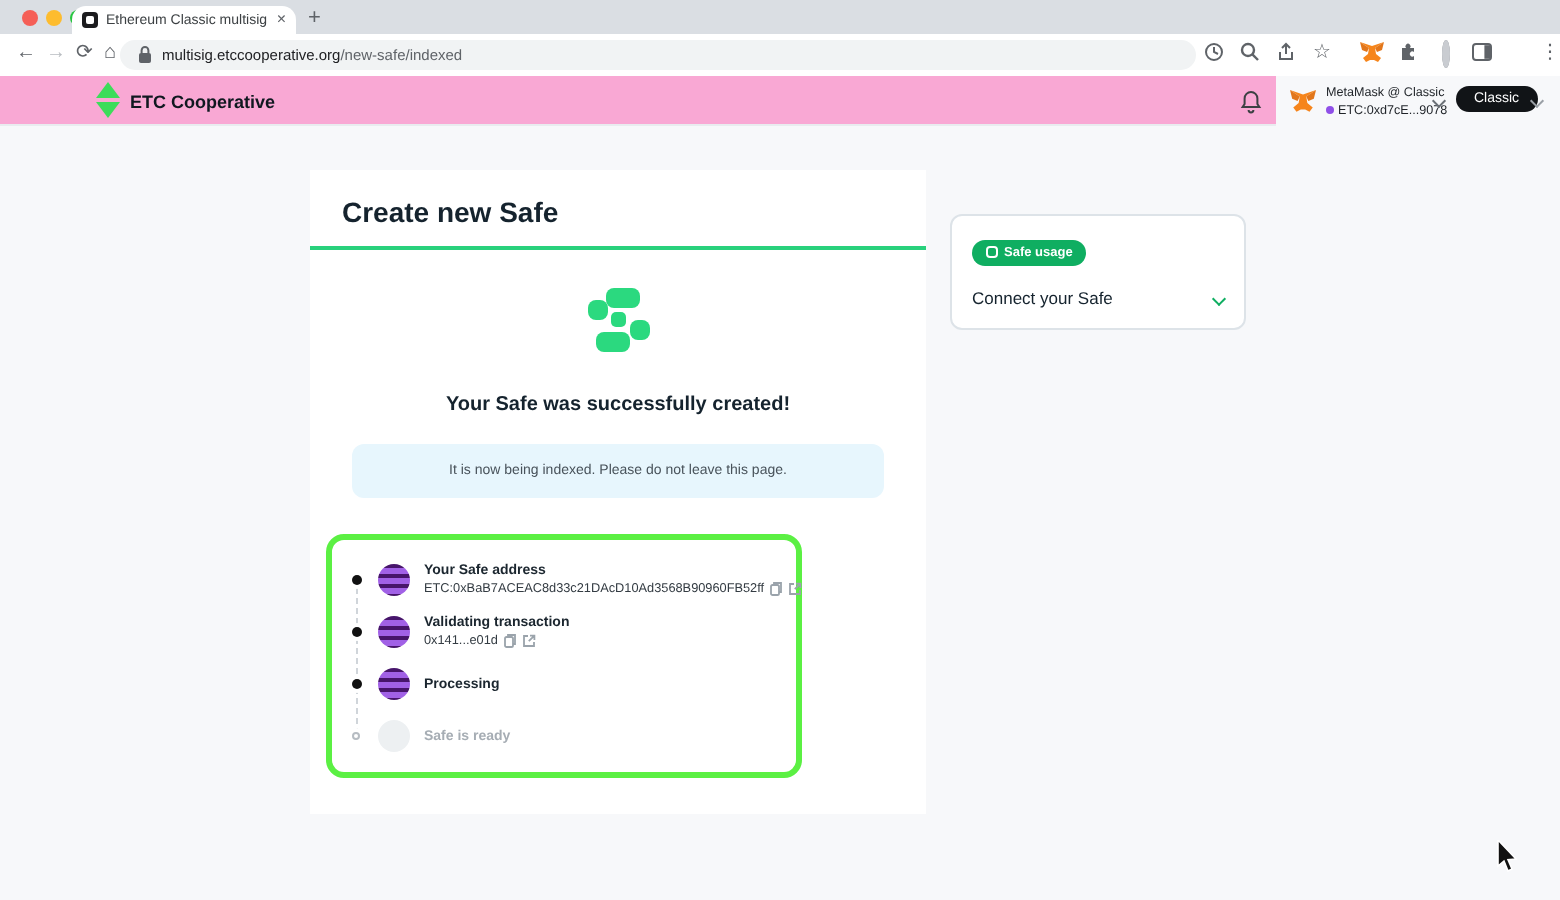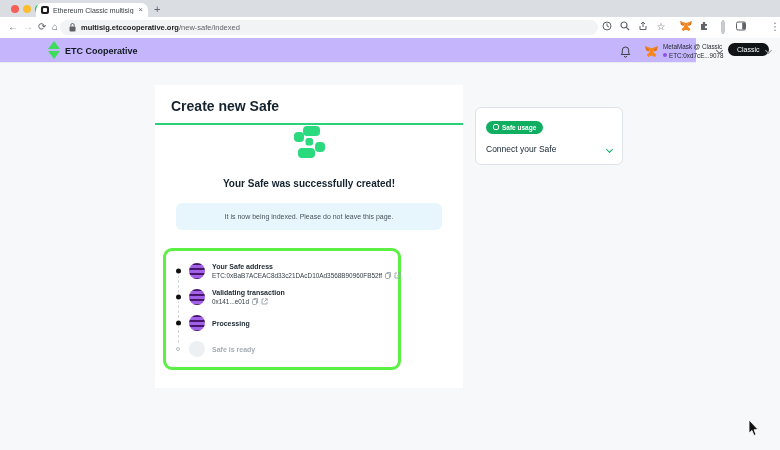--- a/index.html
+++ b/index.html
@@ -16,28 +16,28 @@
   .favicon:after{ content:""; position:absolute; left:2px; top:2px; width:4px; height:4px; border-radius:1px; background:#fff; }
   .tab-title { font-size:7px; color:#3c4043; white-space:nowrap; overflow:hidden; flex:1; }
   .tab-close { font-size:8px; color:#5f6368; line-height:1; }
   .newtab { position:absolute; left:154px; top:3px; font-size:11px; color:#5f6368; }
 
   .toolbar { position:absolute; top:17px; left:0; width:780px; height:21px; background:#fff; }
   .navg { position:absolute; top:3px; font-size:10px; color:#5f6368; line-height:14px; }
   .urlbar { position:absolute; left:60px; top:3px; width:538px; height:15px; background:#f1f3f4;
             border-radius:8px; display:flex; align-items:center; gap:5px; padding:0 9px; }
   .url { font-size:7.5px; white-space:nowrap; }
-  .url .dom { color:#202124; font-weight:bold; } .url .path { color:#5f6368; font-weight:normal; }
+  .url .dom { color:#202124; font-weight:normal; } .url .path { color:#5f6368; font-weight:normal; }
   .tbicon { position:absolute; top:4px; width:12px; height:12px; color:#5f6368; font-size:9px; line-height:12px; text-align:center; }
   .ext-circle { width:10px; height:10px; border-radius:50%; background:#8d9096; border:2px solid #c9ccd1; }
   .avatar-chip { width:11px; height:11px; border-radius:50%;
      background:radial-gradient(circle at 30% 30%, #e8a33d 0 30%, #7a4f2b 31% 60%, #3f5d3a 61% 100%); }
 
   
-  .appheader { position:absolute; top:38px; left:0; width:696px; height:25px; background:#c4b5fd; border-bottom:1px solid #e9ecef; }
+  .appheader { position:absolute; top:38px; left:0; width:638px; height:25px; background:#f9a8d4; border-bottom:1px solid #e9ecef; }
   .etclogo { position:absolute; left:48px; top:3px; width:12px; height:18px; }
   .etclogo .t { width:0; height:0; border-left:6px solid transparent; border-right:6px solid transparent; border-bottom:8px solid #3ddc5a; }
   .etclogo .b { width:0; height:0; margin-top:2px; border-left:6px solid transparent; border-right:6px solid transparent; border-top:8px solid #3ddc5a; }
   .brand { position:absolute; left:65px; top:8px; font-size:9px; font-weight:bold; color:#101820; }
   .bell { position:absolute; left:620px; top:6px; }
   .fox { position:absolute; left:645px; top:6px; }
   .wallet { position:absolute; left:663px; top:5px; width:52px; }
   .wallet .l1 { font-size:6.3px; color:#1f2328; white-space:nowrap; }
   .wallet .l2 { font-size:6.3px; color:#1f2328; white-space:nowrap; margin-top:1.5px; display:flex; align-items:center; gap:2px; }
   .pdot { width:4px; height:4px; border-radius:50%; background:#8f4fe8; flex:0 0 auto; }
@@ -45,21 +45,21 @@
   .wchev { position:absolute; left:717px; top:10px; }
   .netbtn { position:absolute; left:728px; top:5px; height:13px; background:#111417; color:#fff;
             font-size:7px; line-height:13px; padding:0 9px; border-radius:7px; border:none; }
   .nchev { position:absolute; left:766px; top:10px; border-color:#9aa0a6; }
 
   
   .content { position:absolute; top:63px; left:0; width:720px; height:387px; background:#f7f8fa; }
   .maincard { position:absolute; left:155px; top:22px; width:308px; background:#fff; padding-bottom:2px; }
   .card-title { padding:13px 16px 9px; font-size:14px; font-weight:bold; color:#15232e; }
   .green-line { height:2px; background:#29d17c; }
-  .card-body { text-align:center; }
+  .card-body { text-align:center; padding-top:18px; }
   .success { font-size:10px; font-weight:bold; color:#15232e; margin-top:13px; }
   .infobox { margin:14px 21px 0; background:#e7f6fd; border-radius:6px; padding:10px 10px; font-size:7px; color:#48525a; }
   .stepsbox { margin:18px 0 16px 8px; width:238px; border:3px solid #5bf043; border-radius:9px;
               padding:7px 8px 5px 8px; text-align:left; background:#fff; }
   .steps { position:relative; }
   .steps:before { content:""; position:absolute; left:4px; top:12px; bottom:14px; border-left:1px dashed #d0d5da; }
   .step { position:relative; display:flex; align-items:center; gap:7px; padding:5px 0 5px 15px; }
   .sdot { position:absolute; left:1.5px; top:50%; transform:translateY(-50%); width:5px; height:5px;
           border-radius:50%; background:#111; box-shadow:0 0 0 2px #fff; }
   .sdot.pending { width:4px; height:4px; background:#fff; border:1px solid #b6bcc2; }

